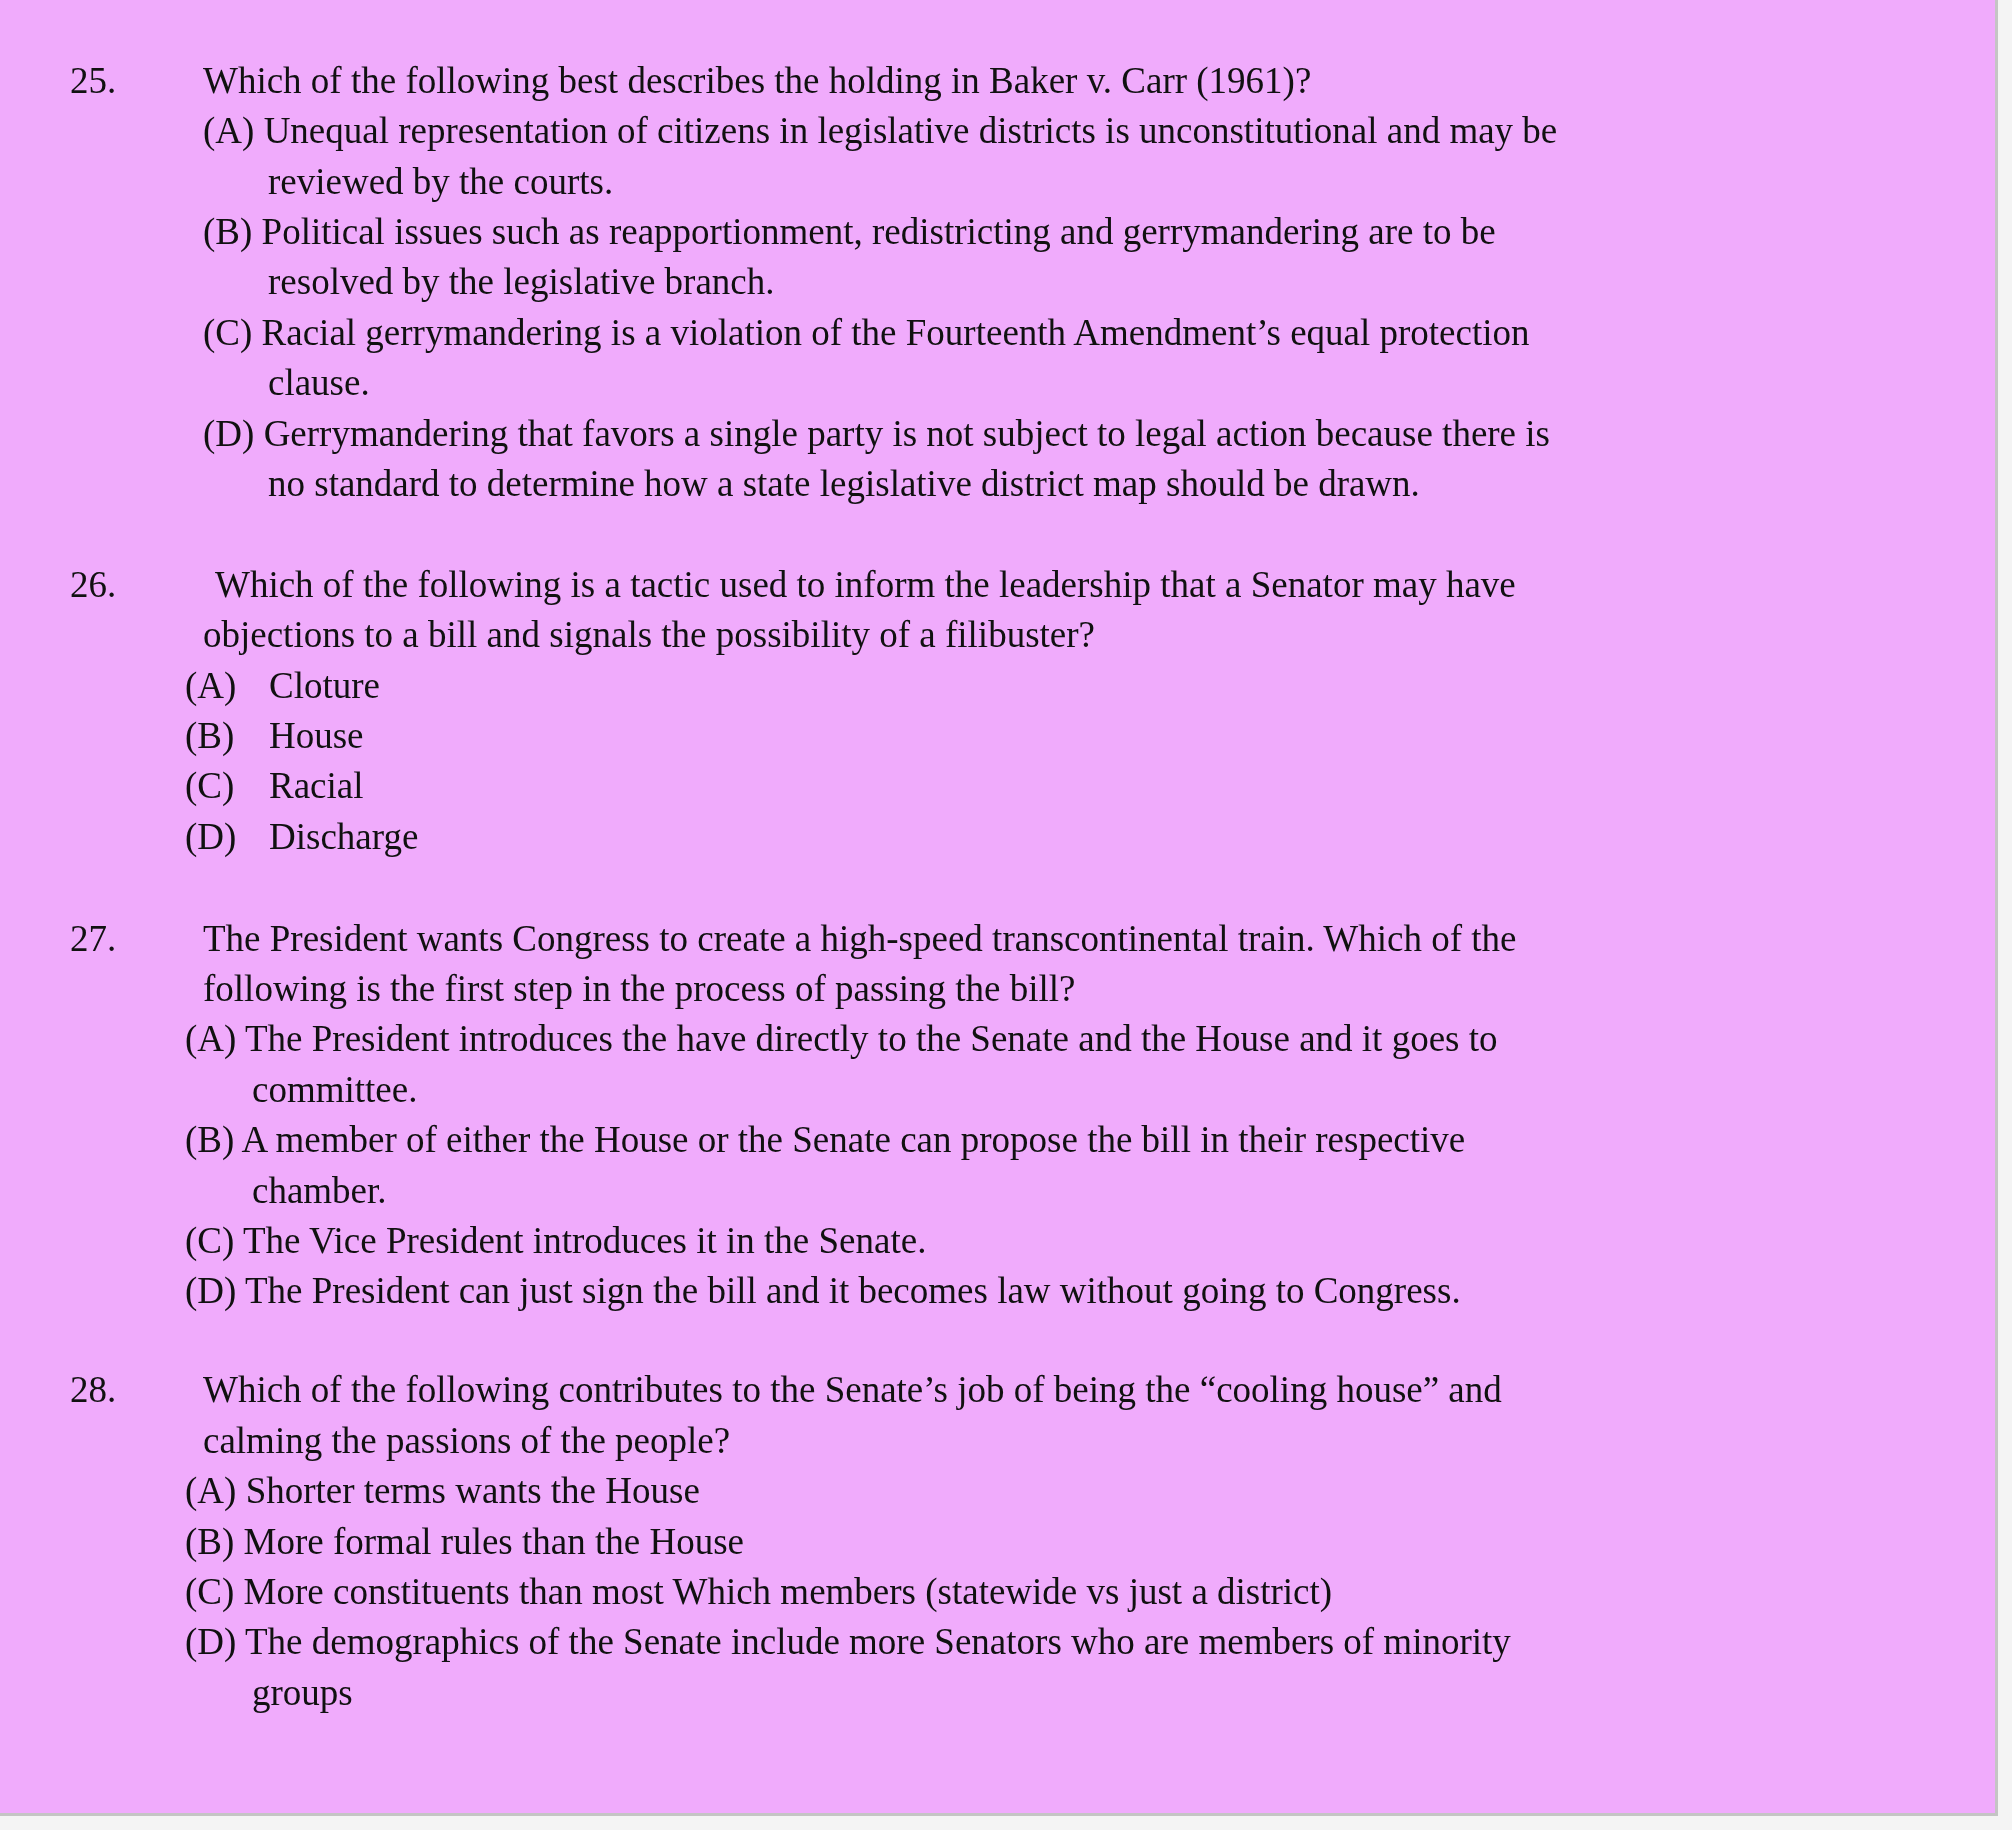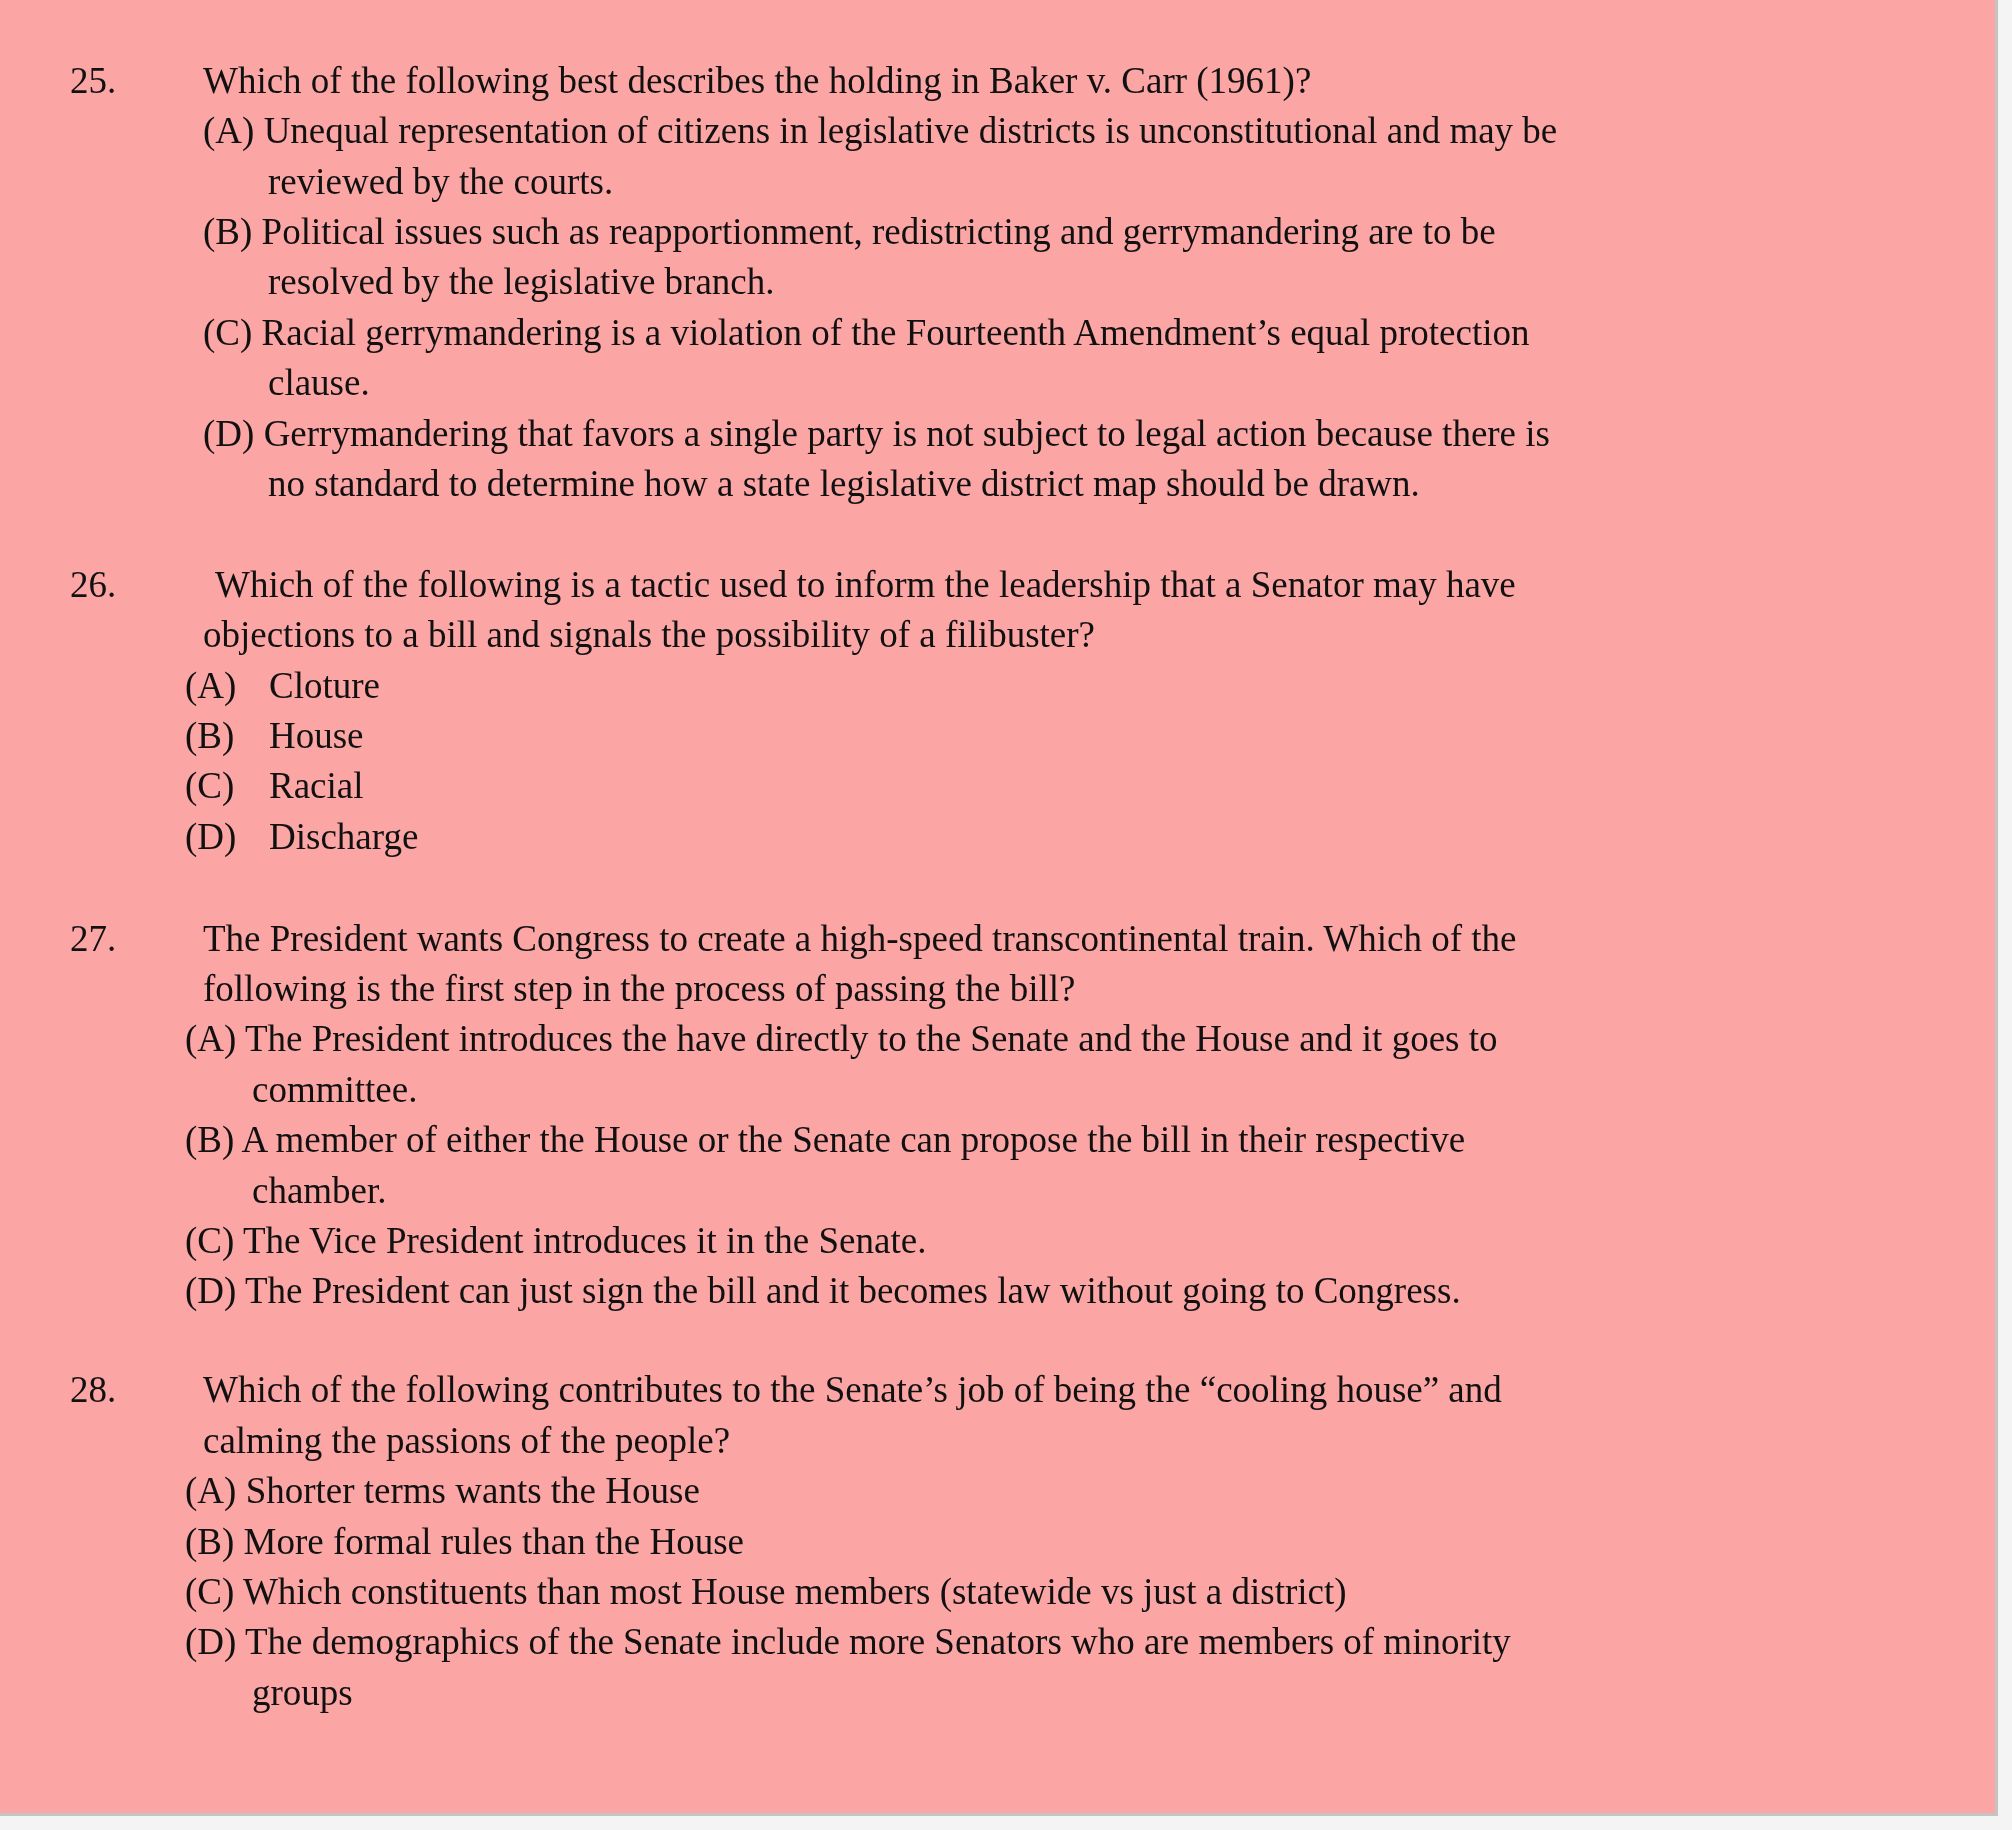--- a/index.html
+++ b/index.html
@@ -2,21 +2,21 @@
 <html style="font-size:14.4px"><head>
 <meta charset="utf-8">
 <style>
   html, body { margin:0; padding:0; }
   body {
     width:2013px; height:1831px; background:#f4f4f4; position:relative; overflow:hidden;
     font-family:"Liberation Serif", "DejaVu Serif", serif; color:#111;
   }
   .page {
     position:absolute; left:0; top:0; width:1995px; height:1813px;
-    background:#fca5a5; border-right:3.6px solid #c4c4c4; border-bottom:3.6px solid #c4c4c4;
+    background:#f0abfc; border-right:3.6px solid #c4c4c4; border-bottom:3.6px solid #c4c4c4;
   }
   .line {
     position:absolute; font-size:37px; line-height:50px; white-space:nowrap;
   }
   .num { position:absolute; font-size:37px; line-height:50px; }
 </style>
 </head>
 <body>
 
 <div class="page">
@@ -69,19 +69,19 @@
     <span class="line" style="left:185px;top:1266px"><span>(D)</span> <span>The President can just sign the bill and it becomes law without going to Congress.</span></span>
   </div>
 
   <div>
     <span class="num" style="left:70px;top:1365px">28.</span>
     <span class="line" style="left:203px;top:1365px">Which of the following contributes to the Senate’s job of being the “cooling house” and</span>
     <span class="line" style="left:203px;top:1416px">calming the passions of the people?</span>
 
     <span class="line" style="left:185px;top:1466px"><span>(A)</span> <span>Shorter terms wants the House</span></span>
     <span class="line" style="left:185px;top:1517px"><span>(B)</span> <span>More formal rules than the House</span></span>
-    <span class="line" style="left:185px;top:1567px"><span>(C)</span> <span>Which constituents than most House members (statewide vs just a district)</span></span>
+    <span class="line" style="left:185px;top:1567px"><span>(C)</span> <span>More constituents than most Which members (statewide vs just a district)</span></span>
     <span class="line" style="left:185px;top:1617px"><span>(D)</span> <span>The demographics of the Senate include more Senators who are members of minority</span></span>
     <span class="line" style="left:252px;top:1668px">groups</span>
   </div>
 
 </div>
 
 
 </body></html>

